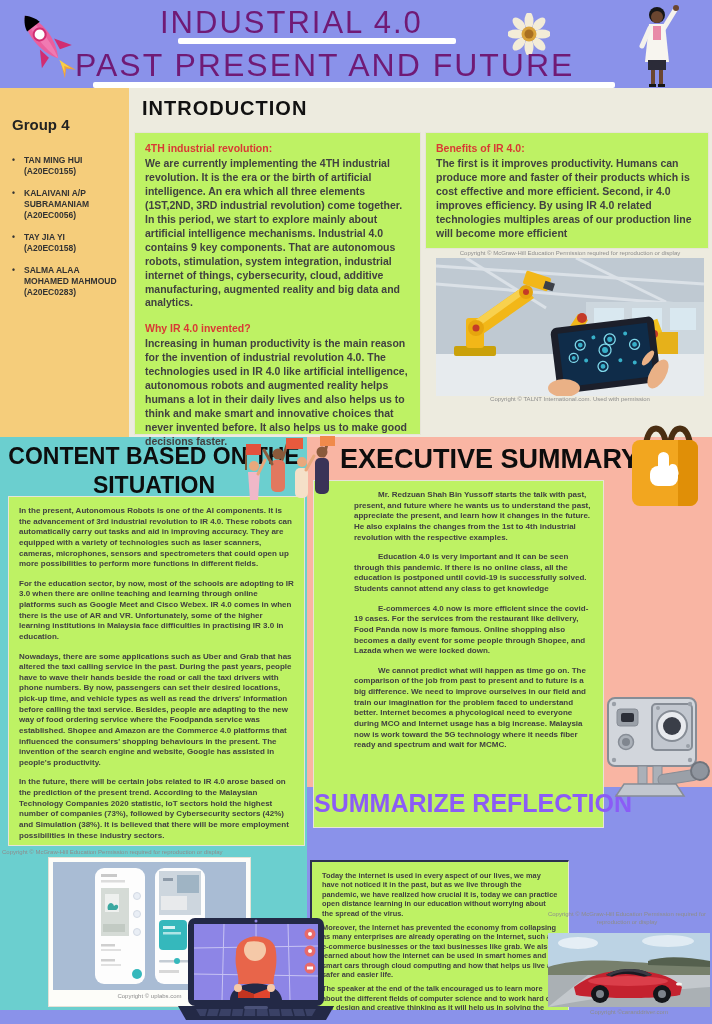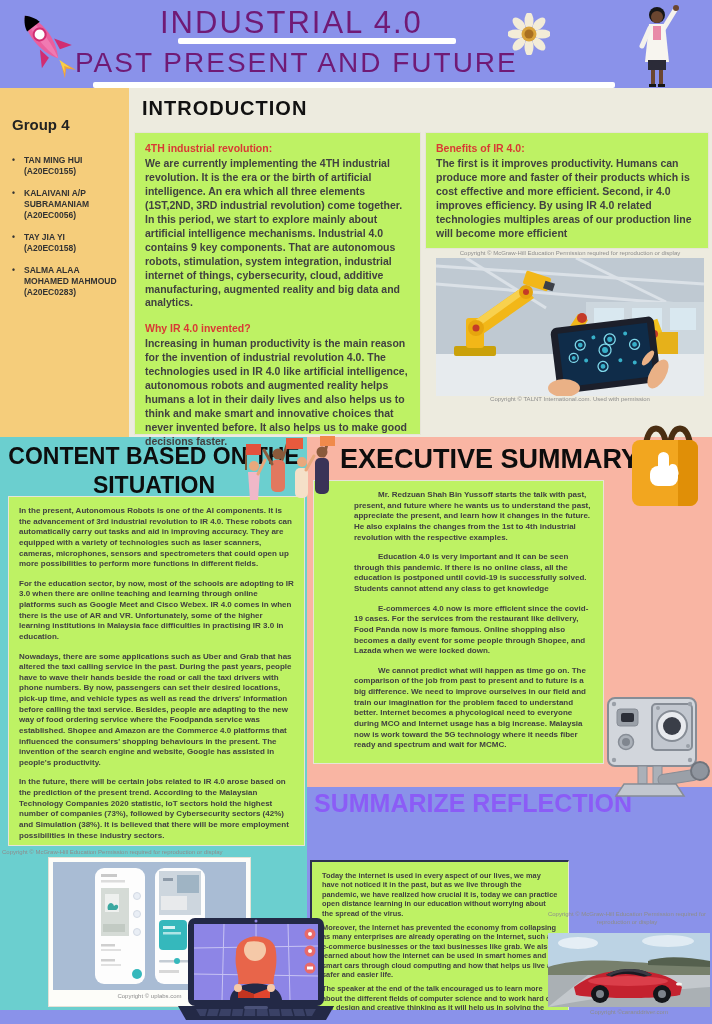--- a/index.html
+++ b/index.html
@@ -5,21 +5,21 @@
   * { margin:0; padding:0; box-sizing:border-box; }
   html,body { width:712px; height:1024px; }
   body { font-family:"Liberation Sans",sans-serif; background:#9a9a9a; }
   #poster { position:relative; width:712px; height:1024px; background:#edebdf; overflow:hidden; }
   .abs { position:absolute; }
 
   
   .header { left:0; top:0; width:712px; height:88px; background:#8a92ea; z-index:2; }
   .poster-title { position:absolute; color:#701a75; font-weight:normal; letter-spacing:2px; line-height:1; }
   .title1 { left:160px; top:7px; width:392px; font-size:31px; }
-  .title2 { left:75px; top:49px; width:560px; font-size:28px; }
+  .title2 { left:75px; top:49px; width:560px; font-size:32px; }
   .underline { position:absolute; background:#fff; height:6px; border-radius:2px; }
   .ul1 { left:178px; top:38px; width:278px; }
   .ul2 { left:93px; top:82px; width:522px; }
 
   
   .sidebar { left:0; top:88px; width:129px; height:349px; background:#f5cd7b; padding:28px 10px 0 12px; z-index:2; }
   .sidebar h2 { font-size:15px; color:#222; text-align:left; margin-bottom:22px; }
   .sidebar ul { list-style:none; }
   .sidebar li { position:relative; padding-left:12px; margin-bottom:11px; font-size:8.5px; font-weight:bold; color:#333; line-height:1.3; }
   .sidebar li::before { content:"•"; position:absolute; left:0; top:0; }
@@ -39,21 +39,21 @@
   .content-box { left:8px; top:496px; width:297px; height:350px; font-size:8px; line-height:1.33; overflow:hidden; position:absolute; }
   .content-box p { margin-bottom:9px; }
   .mcgraw-cap { left:2px; top:849px; width:250px; text-align:left; z-index:3; }
   .phone-card { left:48px; top:857px; width:203px; height:150px; background:#fdfdf9; padding:4px 4px 0 4px; z-index:3; border:1px solid #e5e2d6; }
   .phone-card svg { display:block; width:193px; height:128px; }
   .phone-card .cap { margin-top:3px; }
 
   
   .salmon { left:307px; top:437px; width:405px; height:350px; background:#f9b5a3; z-index:1; }
   .exec-title { left:340px; top:444px; width:330px; font-size:27px; font-weight:bold; color:#0d0d0d; z-index:3; }
-  .exec-box { left:313px; top:480px; width:291px; height:284px; font-size:8px; line-height:1.33; overflow:hidden;padding-left:40px; }
+  .exec-box { left:313px; top:480px; width:291px; height:348px; font-size:8px; line-height:1.33; overflow:hidden;padding-left:40px; }
   .exec-box p { text-indent:24px; margin-bottom:9px; }
 
   
   .purple { left:307px; top:787px; width:405px; height:237px; background:#8a92ea; z-index:1; }
   .refl-title { left:314px; top:789px; width:340px; font-size:25px; font-weight:bold; color:#8b5cf6; z-index:3; }
   .refl-box { left:310px; top:860px; width:259px; height:192px; font-size:7.4px; line-height:1.27; overflow:hidden;
               border-top:2px solid #2c3150; border-left:2px solid #2c3150; }
   .refl-box p { margin-bottom:5px; }
 
   .car-cap-top { left:544px; top:911px; width:166px; z-index:3; }

